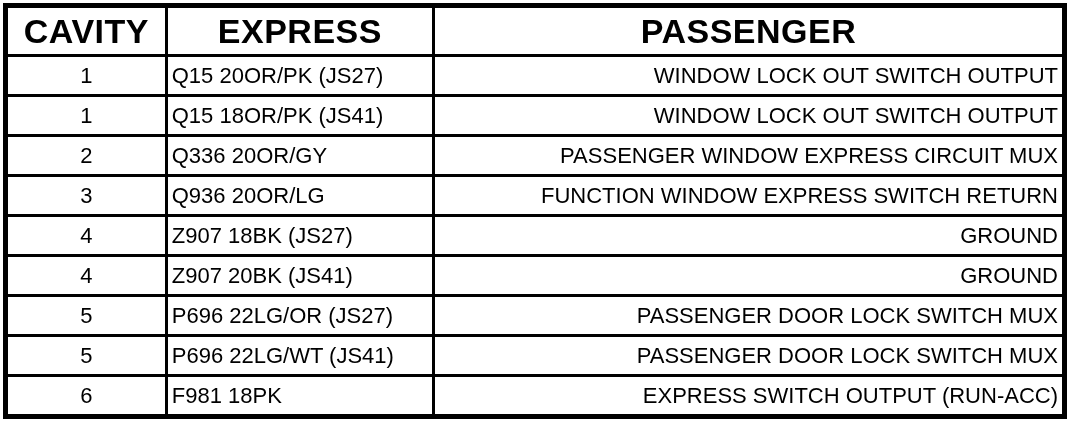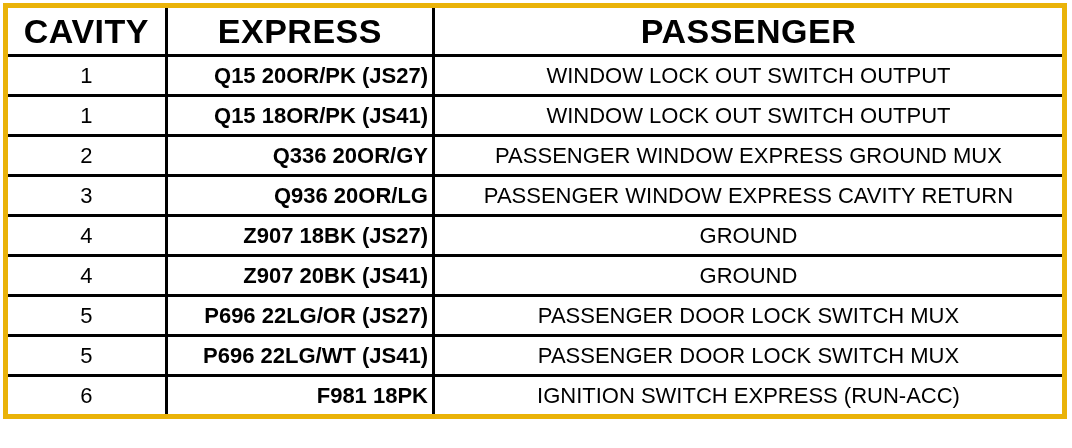--- a/index.html
+++ b/index.html
@@ -10,21 +10,21 @@
     height: 448px;
     overflow: hidden;
     font-family: "Liberation Sans", sans-serif;
   }
   .pinout-table {
     border-collapse: collapse;
     table-layout: fixed;
     width: 1064px;
     margin: 3px;
     background: #ffffff;
-    border: 5px solid #eab308;
+    border: 5px solid #000000;
     color: #000000;
   }
   .pinout-table col.col-cavity  { width: 160px; }
   .pinout-table col.col-circuit { width: 266px; }
   .pinout-table col.col-function{ width: 628px; }
   .pinout-table th {
     border: 3px solid #000000;
     font-weight: bold;
     font-size: 34px;
     letter-spacing: 0.5px;
@@ -38,24 +38,24 @@
   .pinout-table td {
     border: 3px solid #000000;
     font-size: 22px;
     vertical-align: middle;
     height: 37px;
     padding: 0 4px;
     white-space: nowrap;
     overflow: hidden;
   }
   .pinout-table td.cavity-cell { text-align: center; }
-  .pinout-table td.circuit-cell { text-align: right; font-weight: bold; }
+  .pinout-table td.circuit-cell { text-align: left; }
   .pinout-table td.function-cell,
   .pinout-table th.function-head { border-left-width: 2px; }
-  .pinout-table td.function-cell { text-align: center; }
+  .pinout-table td.function-cell { text-align: right; }
 </style>
 </head>
 <body>
 
 <table class="pinout-table">
   <colgroup>
     <col class="col-cavity">
     <col class="col-circuit">
     <col class="col-function">
   </colgroup>
@@ -73,26 +73,26 @@
       <td class="function-cell">WINDOW LOCK OUT SWITCH OUTPUT</td>
     </tr>
     <tr>
       <td class="cavity-cell">1</td>
       <td class="circuit-cell">Q15 18OR/PK (JS41)</td>
       <td class="function-cell">WINDOW LOCK OUT SWITCH OUTPUT</td>
     </tr>
     <tr>
       <td class="cavity-cell">2</td>
       <td class="circuit-cell">Q336 20OR/GY</td>
-      <td class="function-cell">PASSENGER WINDOW EXPRESS GROUND MUX</td>
+      <td class="function-cell">PASSENGER WINDOW EXPRESS CIRCUIT MUX</td>
     </tr>
     <tr>
       <td class="cavity-cell">3</td>
       <td class="circuit-cell">Q936 20OR/LG</td>
-      <td class="function-cell">PASSENGER WINDOW EXPRESS CAVITY RETURN</td>
+      <td class="function-cell">FUNCTION WINDOW EXPRESS SWITCH RETURN</td>
     </tr>
     <tr>
       <td class="cavity-cell">4</td>
       <td class="circuit-cell">Z907 18BK (JS27)</td>
       <td class="function-cell">GROUND</td>
     </tr>
     <tr>
       <td class="cavity-cell">4</td>
       <td class="circuit-cell">Z907 20BK (JS41)</td>
       <td class="function-cell">GROUND</td>
@@ -103,16 +103,16 @@
       <td class="function-cell">PASSENGER DOOR LOCK SWITCH MUX</td>
     </tr>
     <tr>
       <td class="cavity-cell">5</td>
       <td class="circuit-cell">P696 22LG/WT (JS41)</td>
       <td class="function-cell">PASSENGER DOOR LOCK SWITCH MUX</td>
     </tr>
     <tr>
       <td class="cavity-cell">6</td>
       <td class="circuit-cell">F981 18PK</td>
-      <td class="function-cell">IGNITION SWITCH EXPRESS (RUN-ACC)</td>
+      <td class="function-cell">EXPRESS SWITCH OUTPUT (RUN-ACC)</td>
     </tr>
   </tbody>
 </table>
 
 </body></html>

